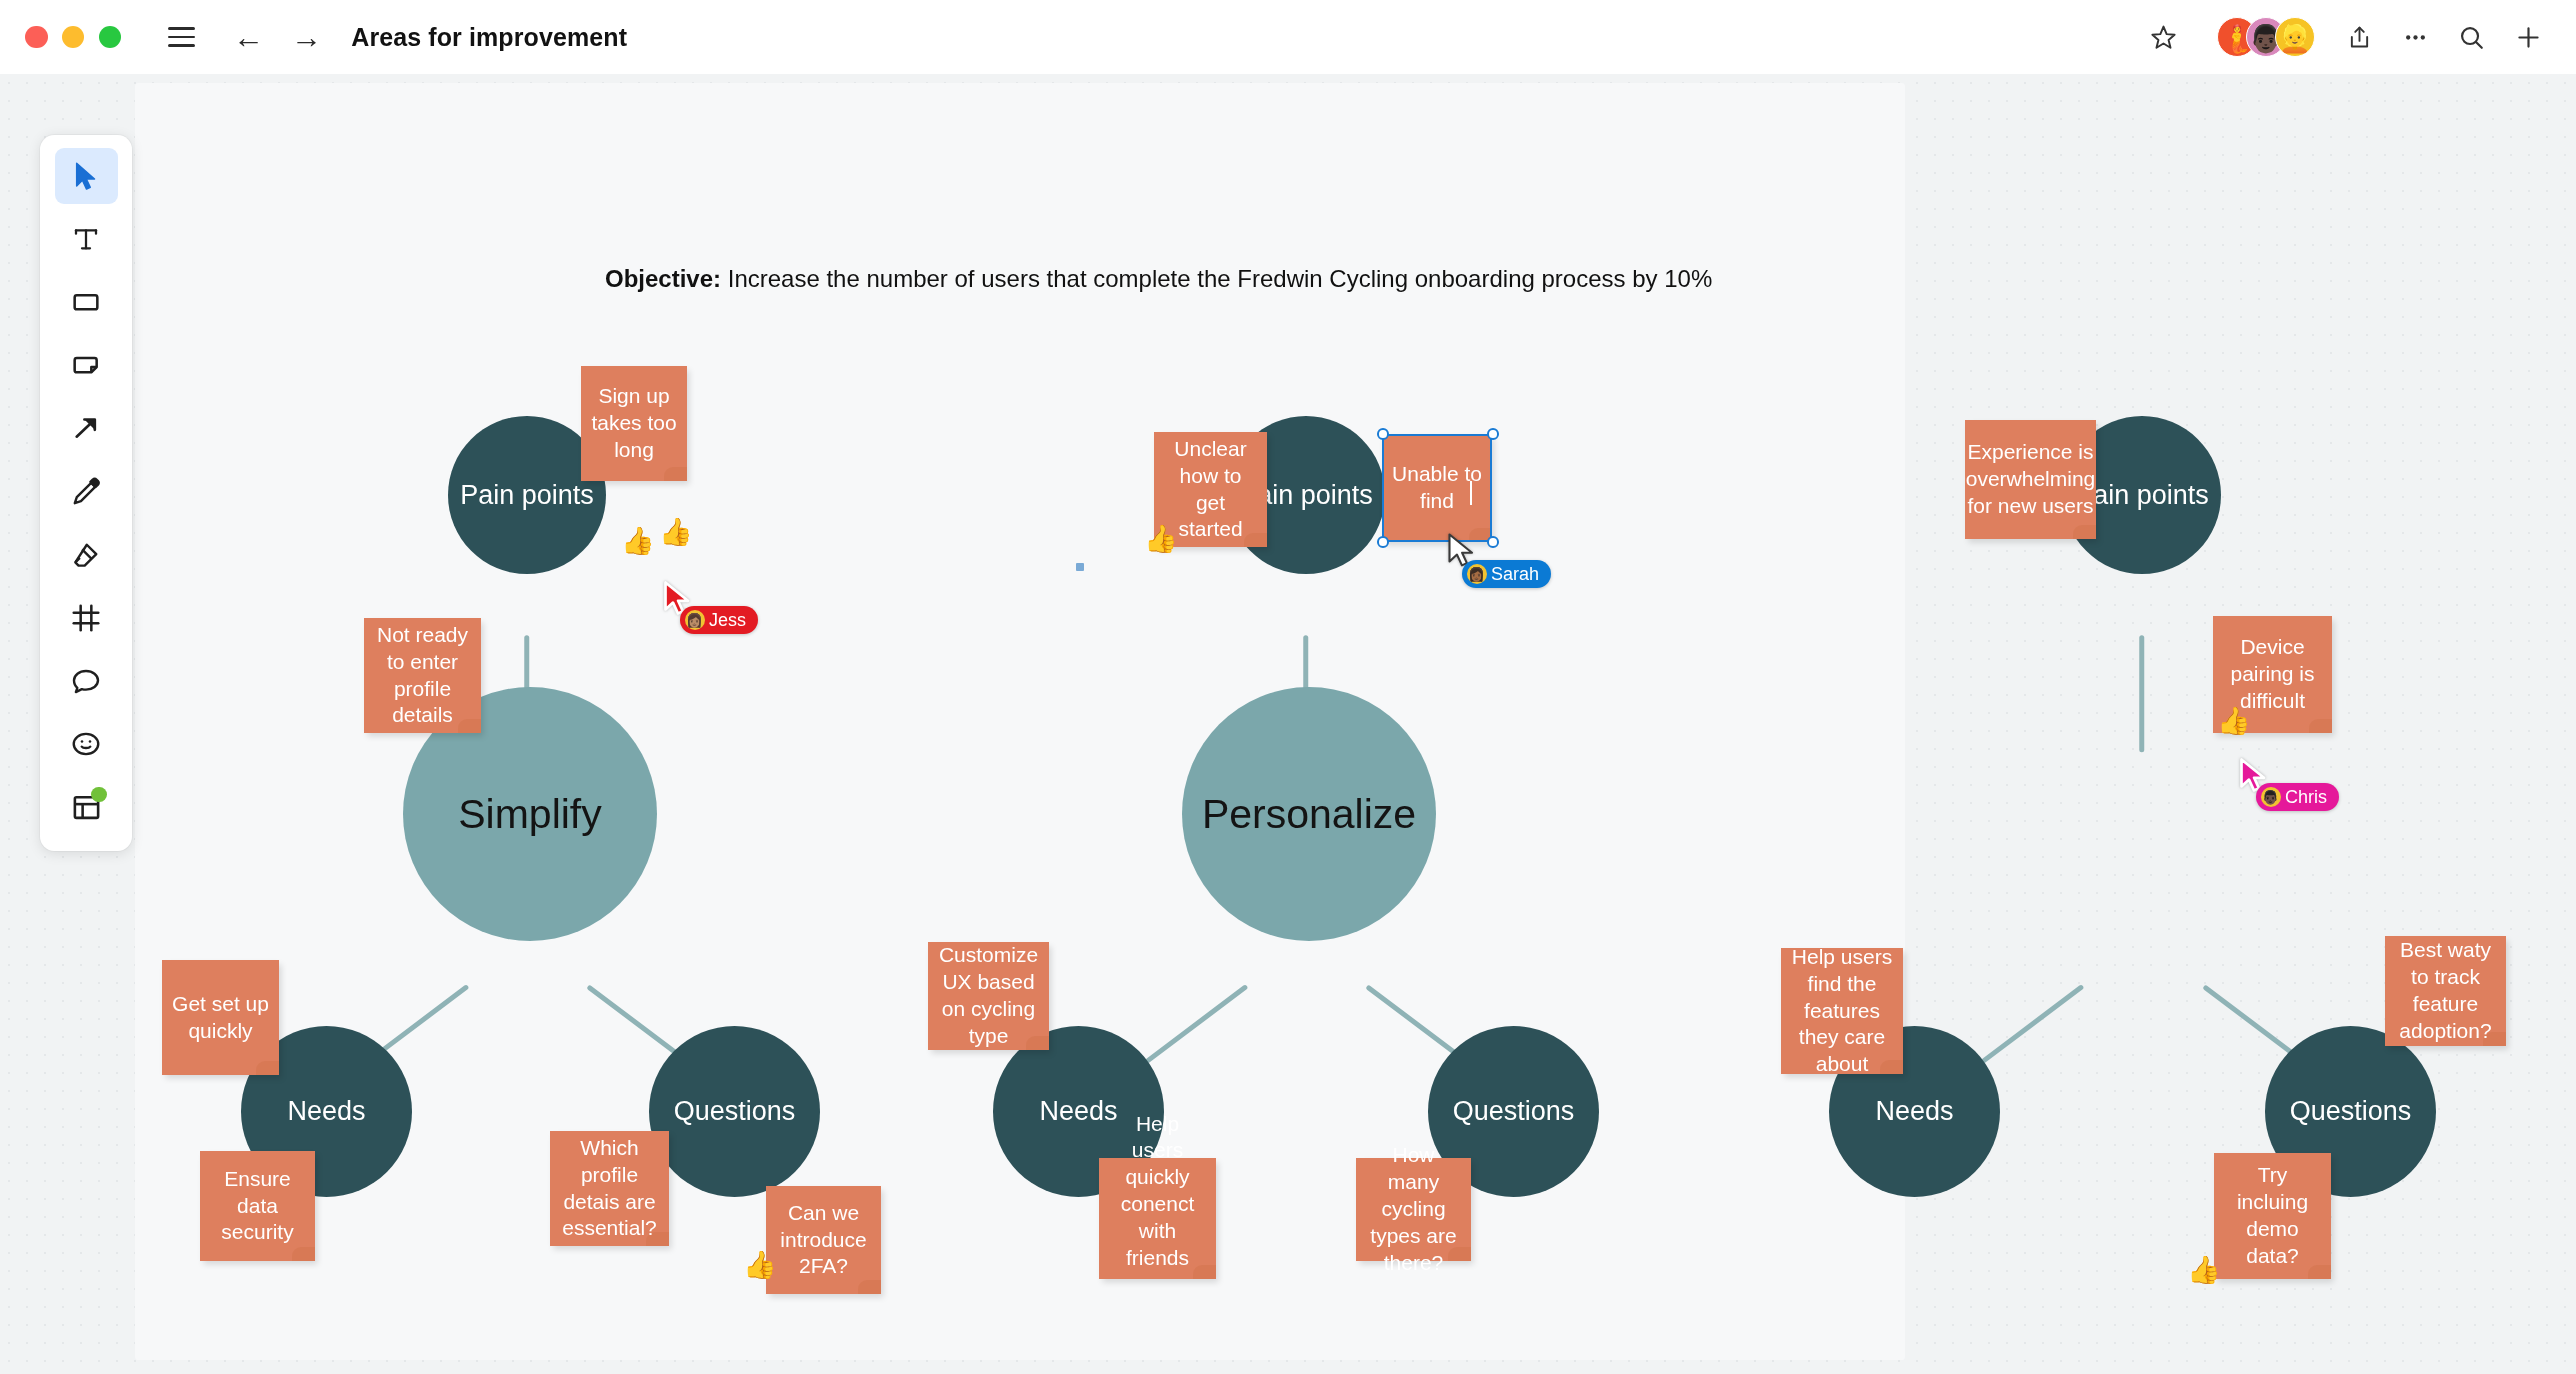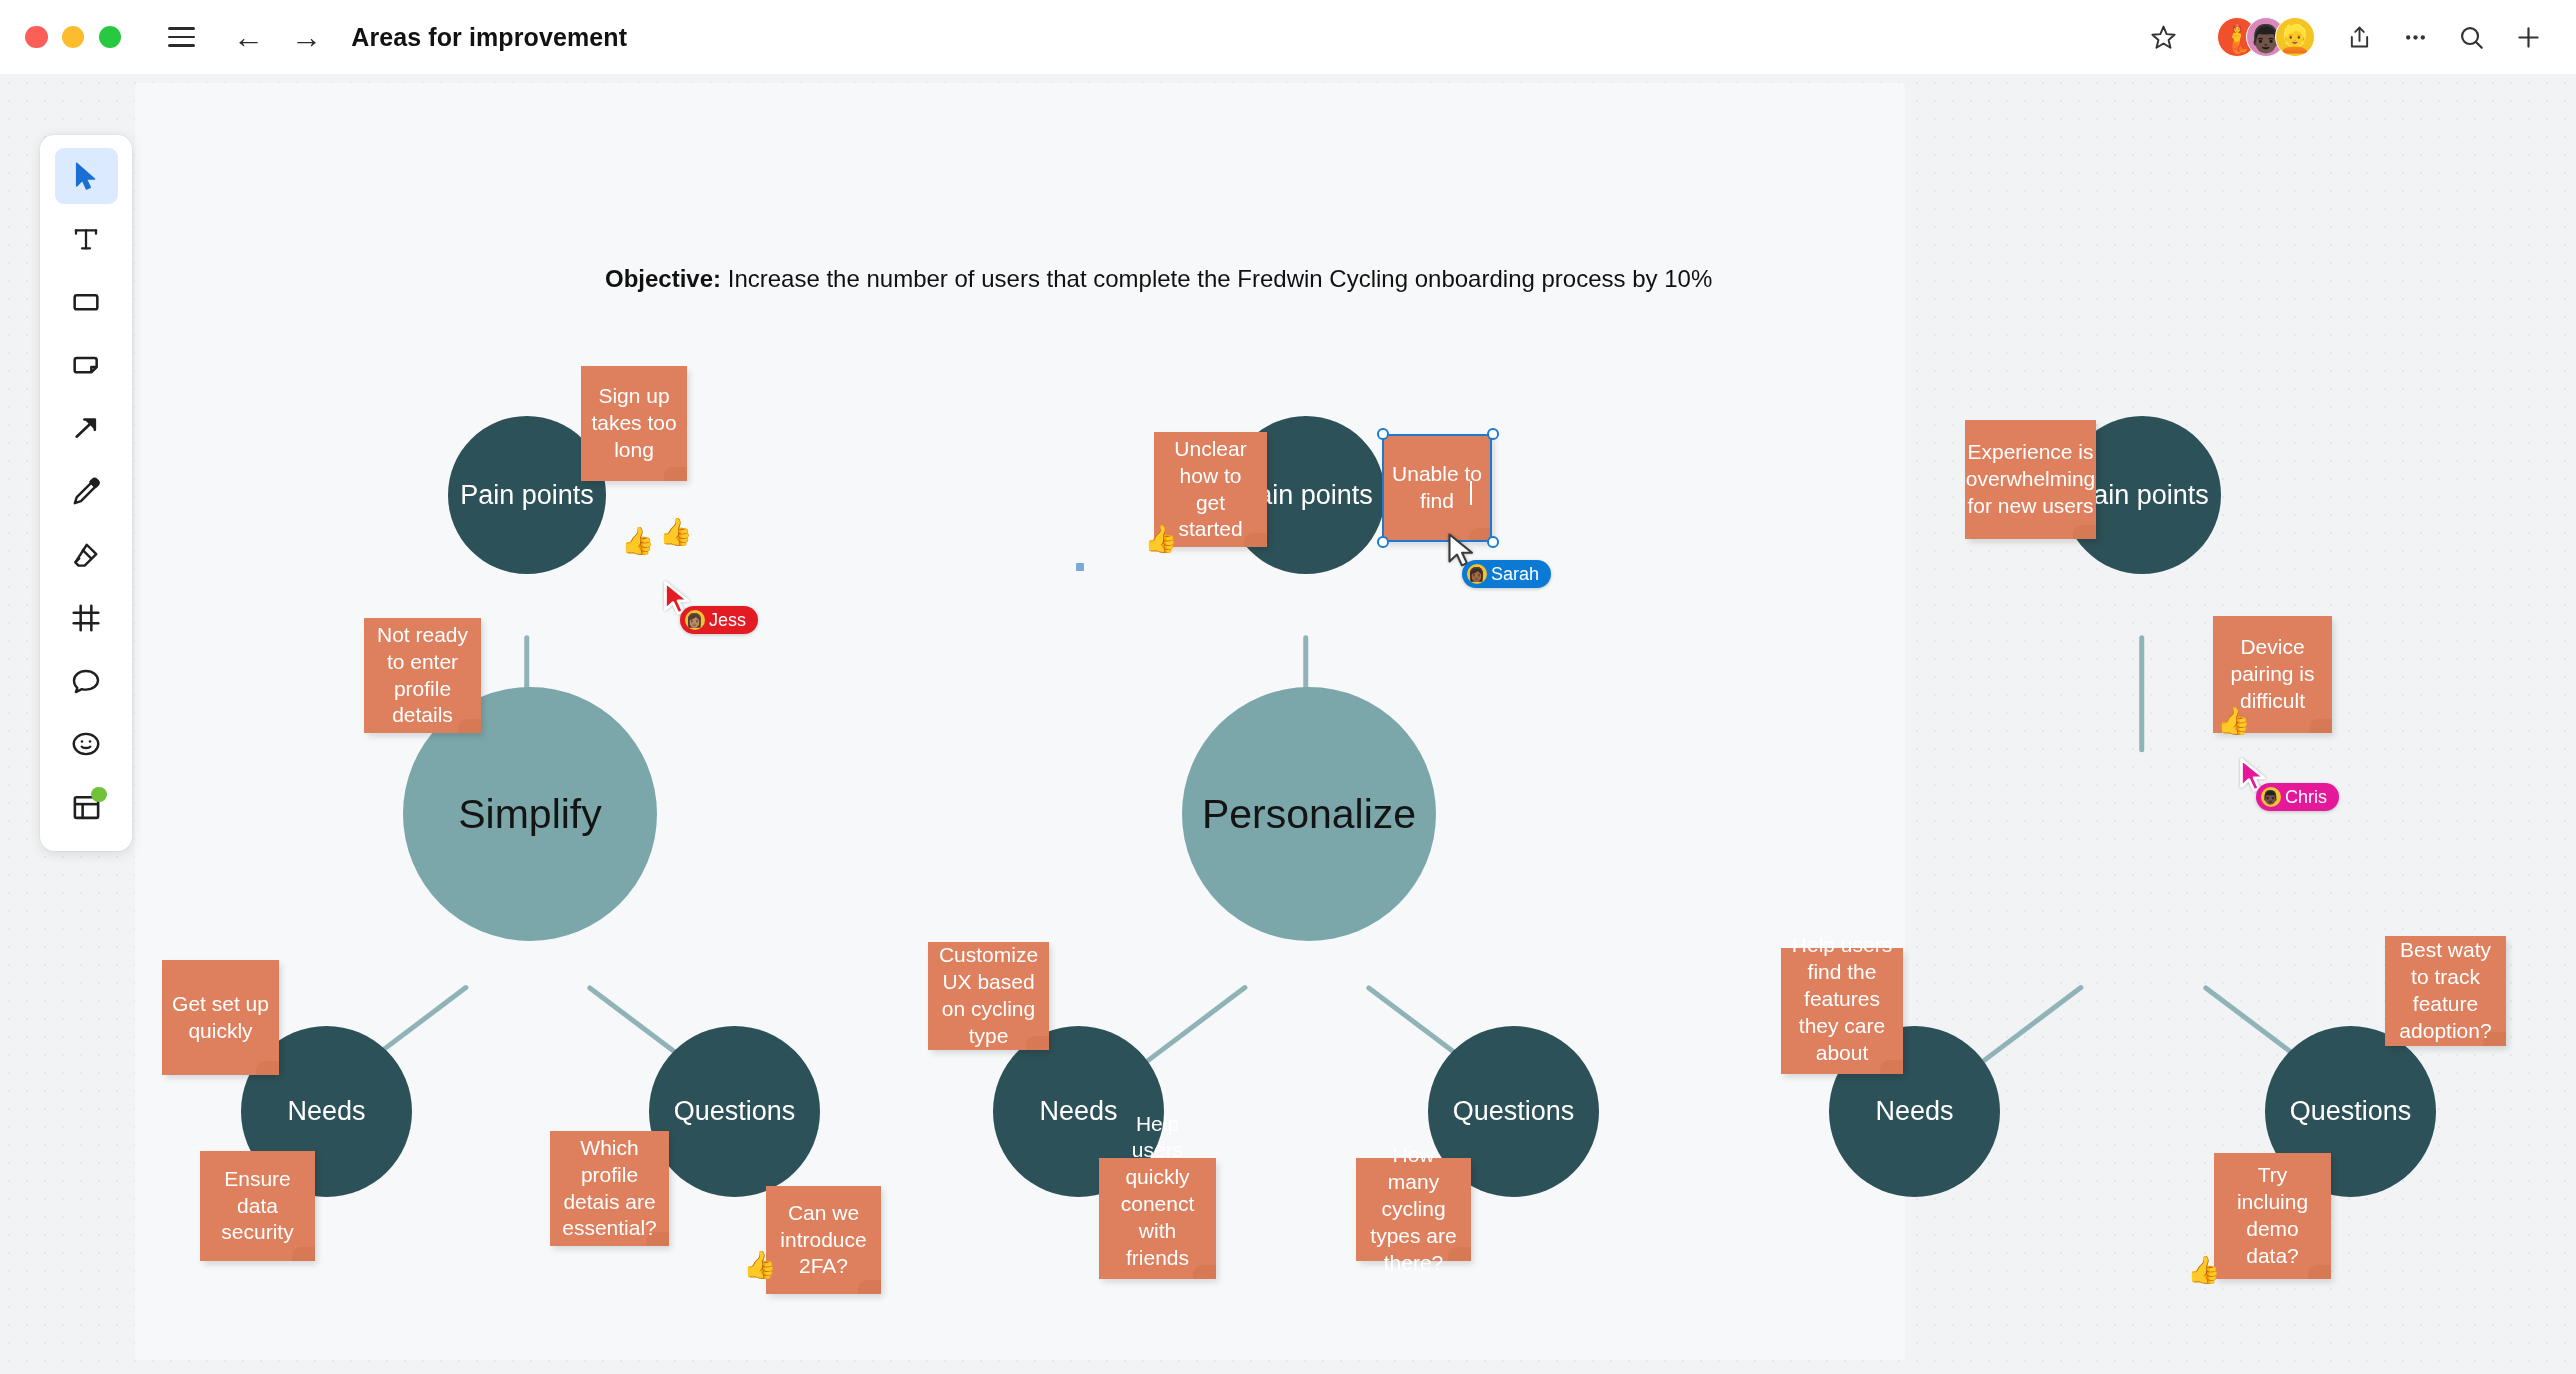--- a/index.html
+++ b/index.html
@@ -365,21 +365,21 @@
       </div>
 
       <div class="note" style="left:1965px; top:346px; width:131px; height:119px;">
         <span class="note-txt">Experience is overwhelming for new users</span>
       </div>
       <div class="note" style="left:2213px; top:542px; width:119px; height:117px;">
         <span class="note-txt">Device pairing is difficult</span>
       </div>
       <span class="thumb" style="left:2217px; top:634px;">👍</span>
 
-      <div class="note" style="left:1781px; top:874px; width:122px; height:126px;align-items:flex-end;">
+      <div class="note" style="left:1781px; top:874px; width:122px; height:126px;">
         <span class="note-txt">Help users find the features they care about</span>
       </div>
 
       <div class="note" style="left:2385px; top:862px; width:121px; height:110px;">
         <span class="note-txt">Best waty to track feature adoption?</span>
       </div>
       <div class="note" style="left:2214px; top:1079px; width:117px; height:126px;">
         <span class="note-txt">Try incluing demo data?</span>
       </div>
       <span class="thumb" style="left:2187px; top:1183px;">👍</span>

